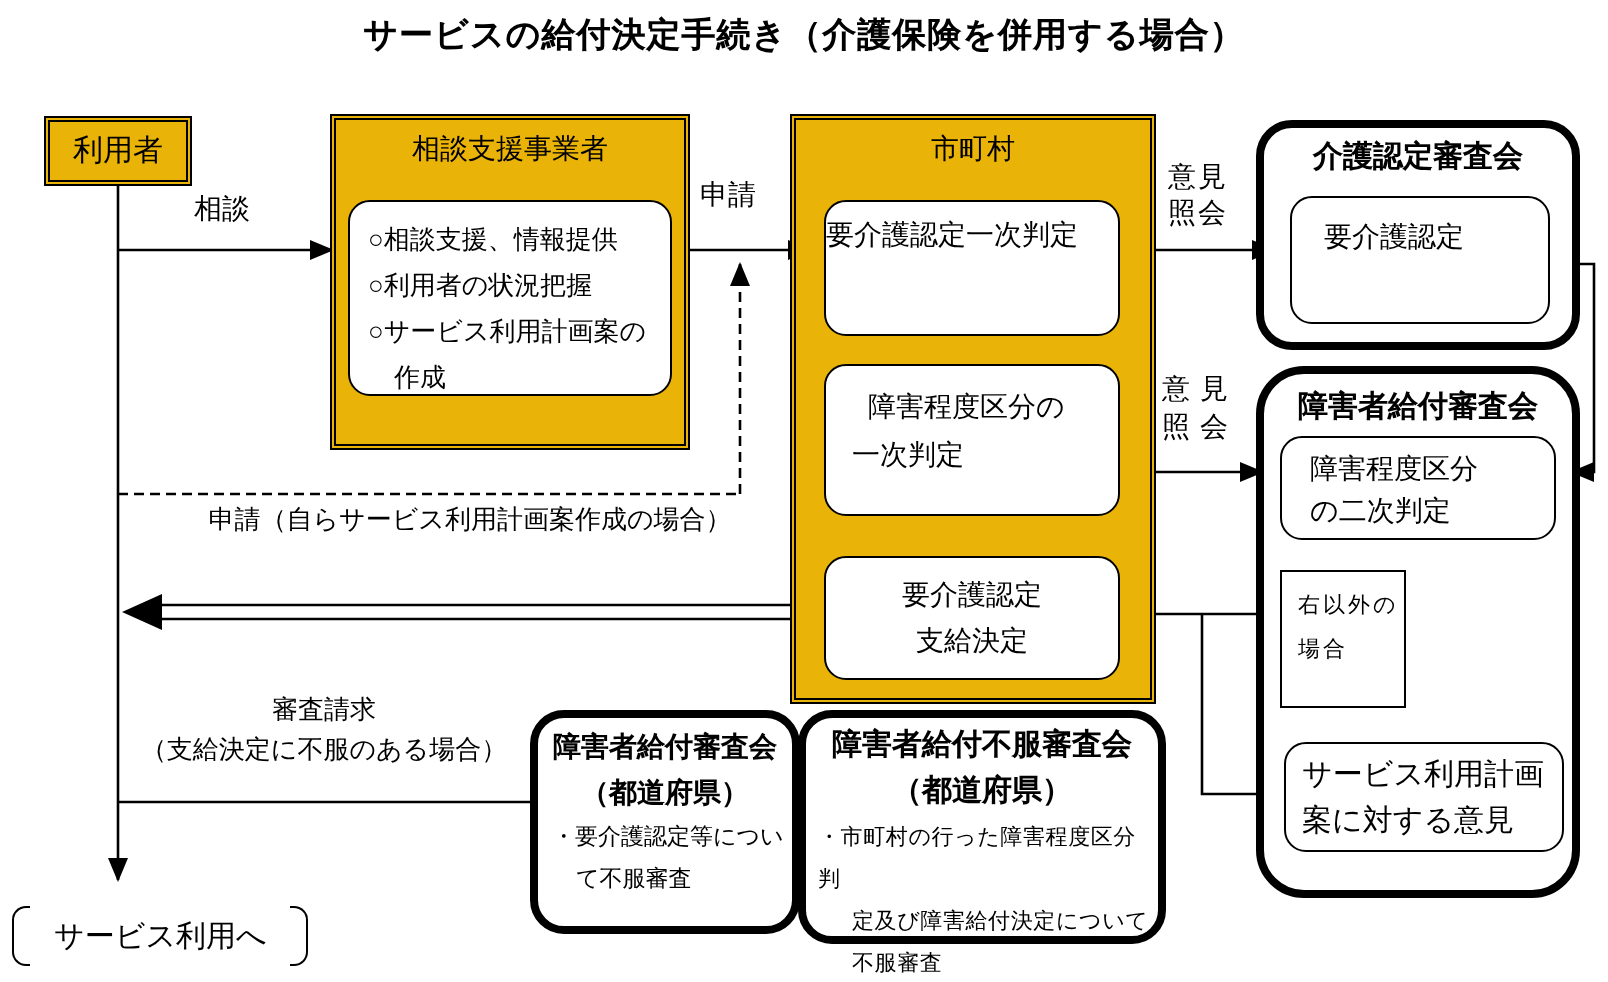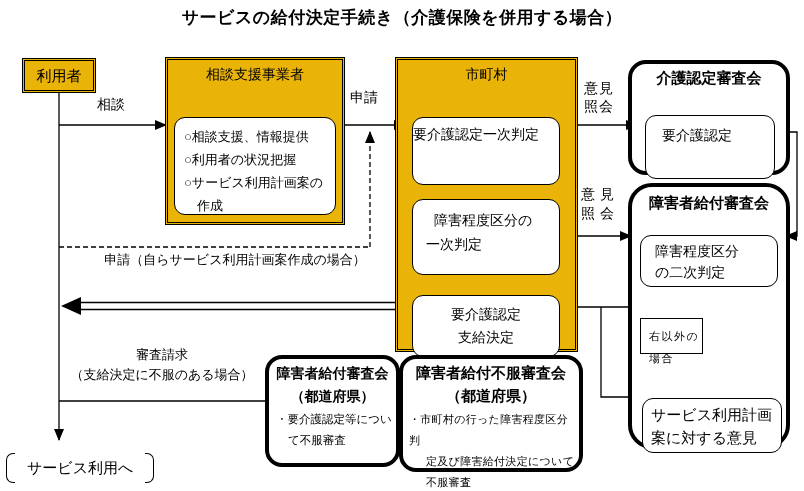--- a/index.html
+++ b/index.html
@@ -5,21 +5,21 @@
   * { box-sizing: border-box; margin: 0; padding: 0; }
   html,body { background:#fff; }
   .stage {
     position: relative; width: 804px; height: 491px; background: #fff;
     color: #000; font-family: "Liberation Sans", "DejaVu Sans", sans-serif;
     overflow: hidden;
   }
   .abs { position: absolute; }
   .title { left:0; top:6px; width:100%; text-align:center; font-size:17px; font-weight:bold; letter-spacing:.5px; }
   .dbox { border:3px double #000; background:#eab308; }
-  .rbox { border:1.5px solid #000; border-radius:11px; background:#fff;margin-top:17px; }
+  .rbox { border:1.5px solid #000; border-radius:11px; background:#fff; }
   .thick { border:4px solid #000; background:#fff; }
   .boxtitle { text-align:center; font-size:14px; }
   .boldtitle { text-align:center; font-weight:bold; font-size:15px; }
   .lbl { position:absolute; white-space:nowrap; font-size:14px; }
   svg.connectors { position:absolute; left:0; top:0; pointer-events:none; }
 
   
   .user { left:22px; top:58px; width:74px; height:35px; text-align:center; line-height:29px; font-size:15px; }
 
   
@@ -40,23 +40,23 @@
   .careboard { left:628px; top:60px; width:162px; height:115px; border-radius:18px; }
   .careboard .boldtitle { margin-top:5px; }
   .care-inner { left:13px; top:34px; width:130px; height:64px; padding:7px 0 0 16px; font-size:14px; line-height:24px; }
 
   
   .disboard { left:628px; top:183px; width:162px; height:266px; border-radius:24px; }
   .disboard .boldtitle { margin-top:7px;text-align:center; }
   .d-secondary { left:8px; top:31px; width:138px; height:52px; padding:5px 0 0 14px; font-size:14px; line-height:21px; }
   .case-row { left:8px; top:98px; width:141px; height:69px; display:flex; }
   .case-cell { border:1.5px solid #000; background:#fff; font-size:11px; line-height:22px; padding:6px 0 0 8px; letter-spacing:1.5px; }
-  .case-other { width:63px;margin-top:33px; }
+  .case-other { width:63px; }
   .case-atypical { width:79.5px; margin-left:-1.5px; }
-  .plan-opinion { left:10px; top:194px; width:140px; height:55px; padding:4px 0 0 8px; font-size:15px; line-height:23px; }
+  .plan-opinion { left:10px; top:184px; width:140px; height:55px; padding:4px 0 0 8px; font-size:15px; line-height:23px; }
 
   
   .insboard { left:265px; top:355px; width:135px; height:112px; border-radius:17px; }
   .insboard .t { margin-top:5px; text-align:center; font-weight:bold; font-size:14px; line-height:18px; }
   .insboard .b { margin-top:4px; font-size:11.5px; line-height:21px; padding-left:7px; }
   .insboard .b .indent { padding-left:12px; }
   .appealboard { left:399px; top:355px; width:184px; height:117px; border-radius:17px; }
   .appealboard .t { margin-top:4px; text-align:center; font-weight:bold; font-size:15px; line-height:19px; }
   .appealboard .b { margin-top:4px; font-size:11px; line-height:21px; padding-left:6px; letter-spacing:.3px; }
   .appealboard .b .indent { padding-left:17px; }

